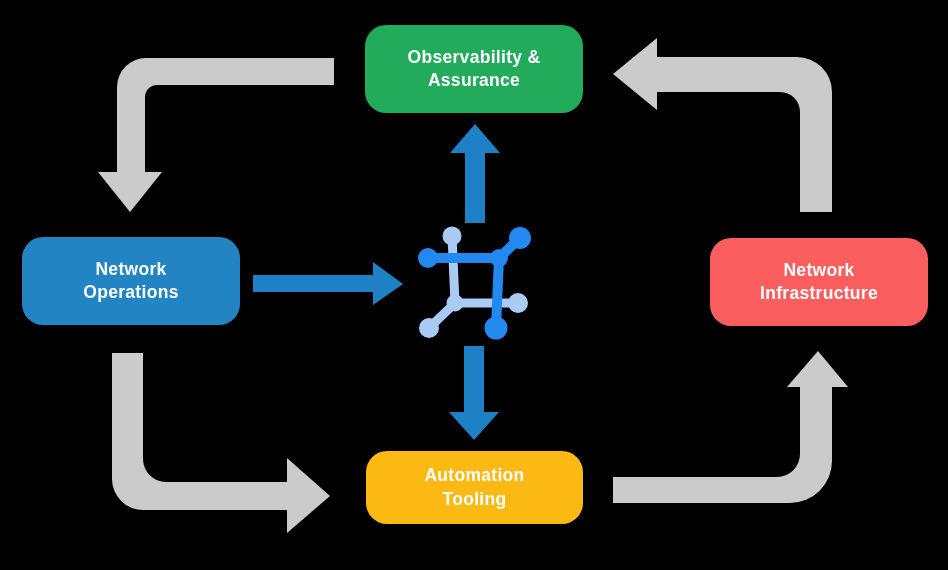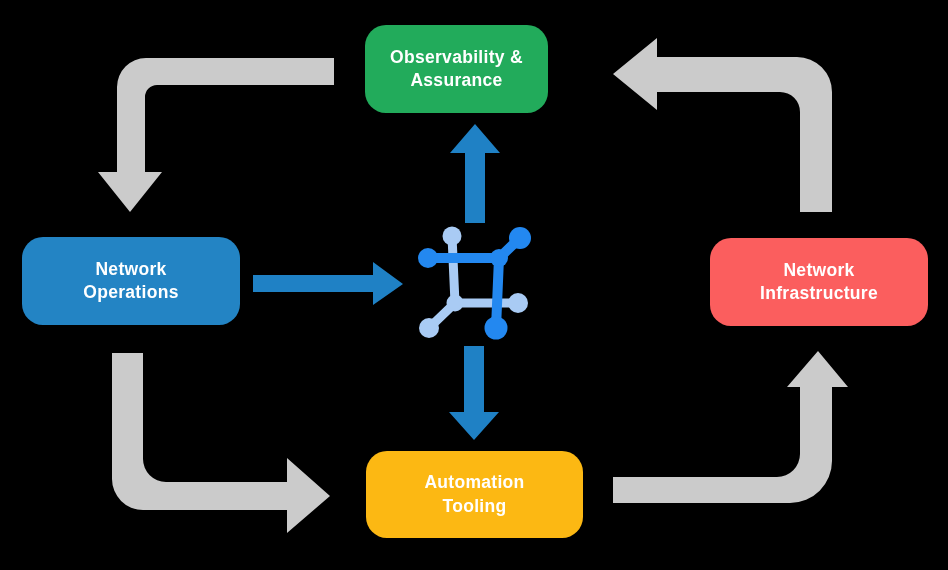--- a/index.html
+++ b/index.html
@@ -6,24 +6,24 @@
   body{background:#000;font-family:"Liberation Sans",sans-serif;}
   #canvas{position:relative;width:948px;height:570px;background:#000;overflow:hidden;}
   .layer{position:absolute;left:0;top:0;width:948px;height:570px;}
   .node{
     position:absolute;
     display:flex;align-items:center;justify-content:center;
     text-align:center;border-radius:21px;
     color:#fff;font-size:17.5px;font-weight:600;line-height:1.32;
     letter-spacing:0.3px;white-space:pre-line;
   }
-  #node-observability{left:365px;top:25px;width:183px;height:88px;}
+  #node-observability{left:365px;top:25px;width:218px;height:88px;}
   #node-operations{left:22px;top:237px;width:218px;height:88px;}
   #node-infrastructure{left:710px;top:238px;width:218px;height:88px;}
-  #node-automation{left:366px;top:451px;width:217px;height:87px;}
+  #node-automation{left:366px;top:451px;width:217px;height:73px;}
   #hub-icon{position:absolute;left:415px;top:225px;width:120px;height:120px;}
   #hub-icon line{fill:none;stroke-linecap:round;}
   #hub-icon g.thin line{stroke-width:9;}
   #hub-icon g.thick line{stroke-width:10;}
 </style>
 </head>
 <body>
 
 <div id="canvas">
 

